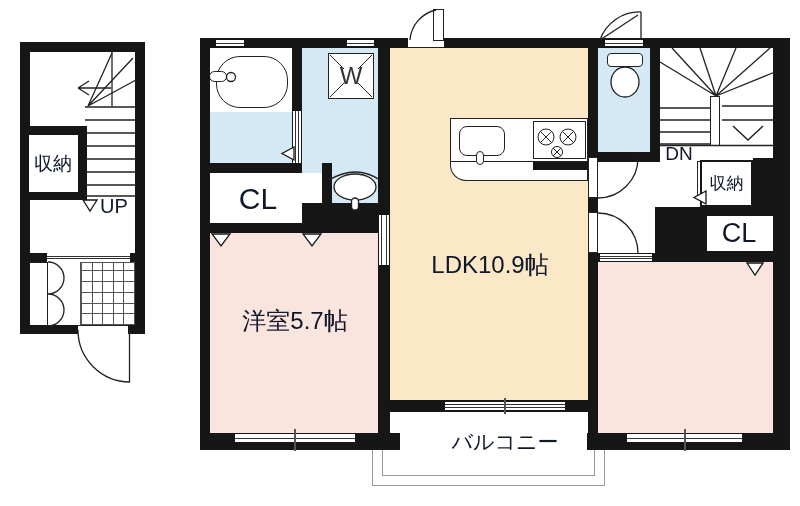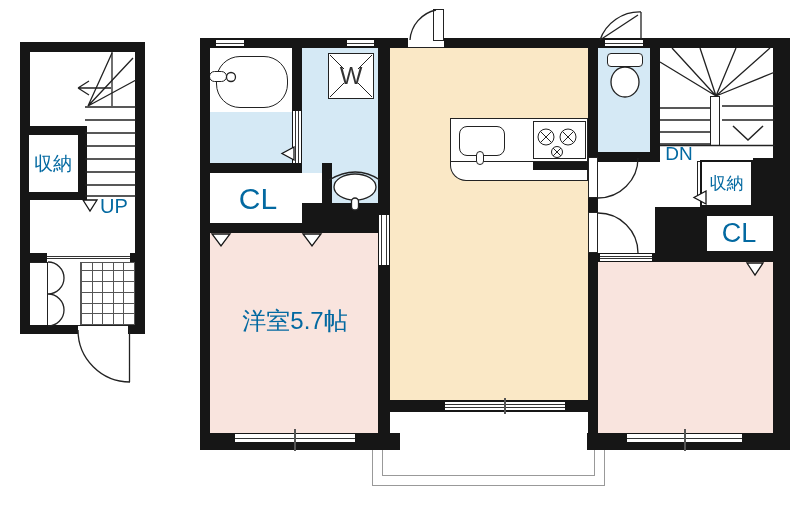--- a/index.html
+++ b/index.html
@@ -3,21 +3,21 @@
 <meta charset="utf-8">
 <style>
   html,body{margin:0;padding:0;background:#fff;}
   #canvas{position:relative;width:800px;height:506px;background:#fff;overflow:hidden;
           font-family:"Liberation Sans","DejaVu Sans",sans-serif;}
   .w{position:absolute;background:var(--wall,#161616);}
   .rm{position:absolute;}
   .fx{position:absolute;background:#fff;border:1.6px solid #222;box-sizing:border-box;}
   .box{position:absolute;background:#fff;border:2px solid #161616;box-sizing:border-box;}
   .lbl{position:absolute;display:flex;align-items:center;justify-content:center;
-       color:#0369a1;white-space:nowrap;line-height:1;}
+       color:#0f172a;white-space:nowrap;line-height:1;}
   .open{position:absolute;background:#fff;box-sizing:border-box;}
   .leaf{position:absolute;background:#fff;border:1px solid #222;box-sizing:border-box;}
   .slide-h{position:absolute;background-color:#fff;box-sizing:border-box;
      background-image:linear-gradient(#333,#333),linear-gradient(#333,#333);
      background-size:100% 1px;background-repeat:no-repeat;
      background-position:0 27%,0 73%;}
   .slide-v{position:absolute;background-color:#fff;box-sizing:border-box;
      background-image:linear-gradient(to right,#333,#333),linear-gradient(to right,#333,#333);
      background-size:1px 100%;background-repeat:no-repeat;
      background-position:27% 0,73% 0;}
@@ -111,21 +111,23 @@
   <div class="slide-h" style="left:47px;top:254px;width:83px;height:7px;"></div>
   <div class="open" style="left:78px;top:325px;width:50px;height:9px;border-top:1.2px solid #222;"></div>
   <div class="leaf" style="left:710px;top:96px;width:10px;height:50px;border-width:1.5px;"></div>
 
   <div class="box" style="left:700px;top:160px;width:53px;height:47px;"></div>
   <div class="box" style="left:705px;top:214px;width:70px;height:39px;"></div>
 
   <div class="lbl" style="left:27px;top:150px;width:52px;height:26px;font-size:19px;">収納</div>
   <div class="lbl" style="left:94px;top:193px;width:40px;height:26px;font-size:20px;">UP</div>
   <div class="lbl" style="left:220px;top:178px;width:76px;height:42px;font-size:30px;">CL</div>
+  <div class="lbl" style="left:395px;top:246px;width:190px;height:38px;font-size:24px;">LDK10.9帖</div>
   <div class="lbl" style="left:215px;top:303px;width:160px;height:36px;font-size:24px;">洋室5.7帖</div>
+  <div class="lbl" style="left:425px;top:426px;width:160px;height:30px;font-size:21px;">バルコニー</div>
   <div class="lbl" style="left:656px;top:141px;width:46px;height:24px;font-size:19px;">DN</div>
   <div class="lbl" style="left:701px;top:170px;width:51px;height:26px;font-size:17px;">収納</div>
   <div class="lbl" style="left:708px;top:214px;width:62px;height:38px;font-size:27px;">CL</div>
 
   <svg class="overlay" width="800" height="506" viewBox="0 0 800 506">
     <g stroke="#222" stroke-width="1.3" fill="none">
 
       <g>
         <path d="M88 106 L112 53 M88 106 L133 58 M88 106 L136 80"></path>
         <path d="M112 52 V106"></path>

